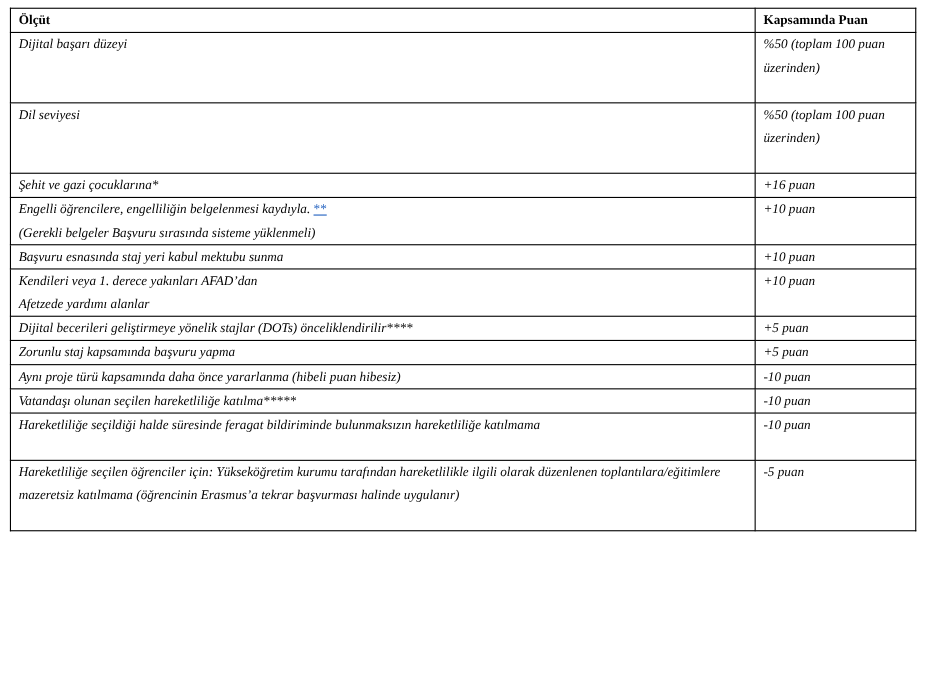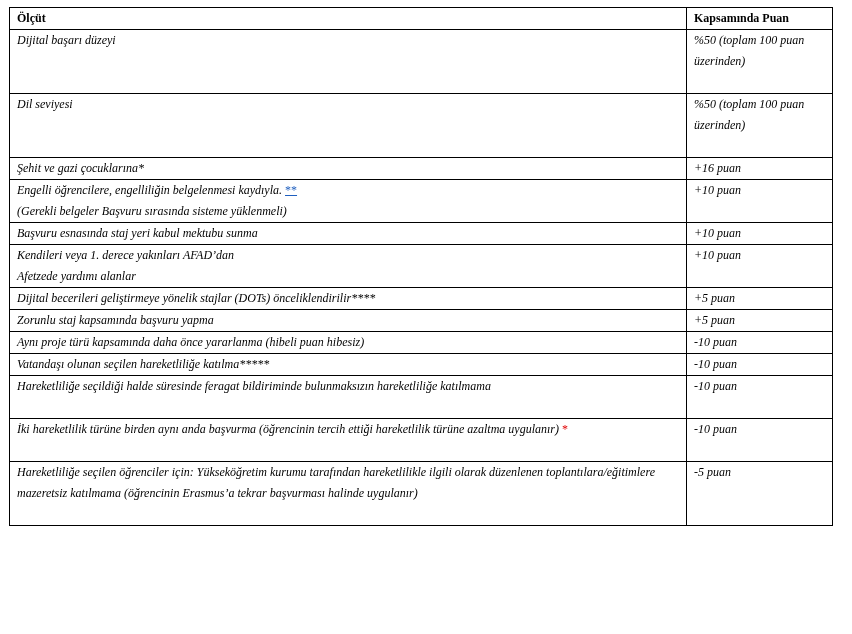--- a/index.html
+++ b/index.html
@@ -75,22 +75,18 @@
     <td>-10 puan</td>
   </tr>
   <tr class="h1">
     <td class="b">Vatandaşı olunan seçilen hareketliliğe katılma*****</td>
     <td>-10 puan</td>
   </tr>
   <tr class="h2">
     <td>Hareketliliğe seçildiği halde süresinde feragat bildiriminde bulunmaksızın hareketliliğe katılmama</td>
     <td>-10 puan</td>
   </tr>
-  <tr class="h2">
-    <td><span>İki hareketlilik türüne birden aynı anda başvurma (öğrencinin tercih ettiği hareketlilik türüne azaltma uygulanır) </span><span class="red-star">*</span></td>
-    <td>-10 puan</td>
-  </tr>
   <tr class="h3">
     <td>Hareketliliğe seçilen öğrenciler için: Yükseköğretim kurumu tarafından hareketlilikle ilgili olarak düzenlenen toplantılara/eğitimlere mazeretsiz katılmama (öğrencinin Erasmus’a tekrar başvurması halinde uygulanır)</td>
     <td>-5 puan</td>
   </tr>
 </tbody>
   </table>
 
 </body></html>

